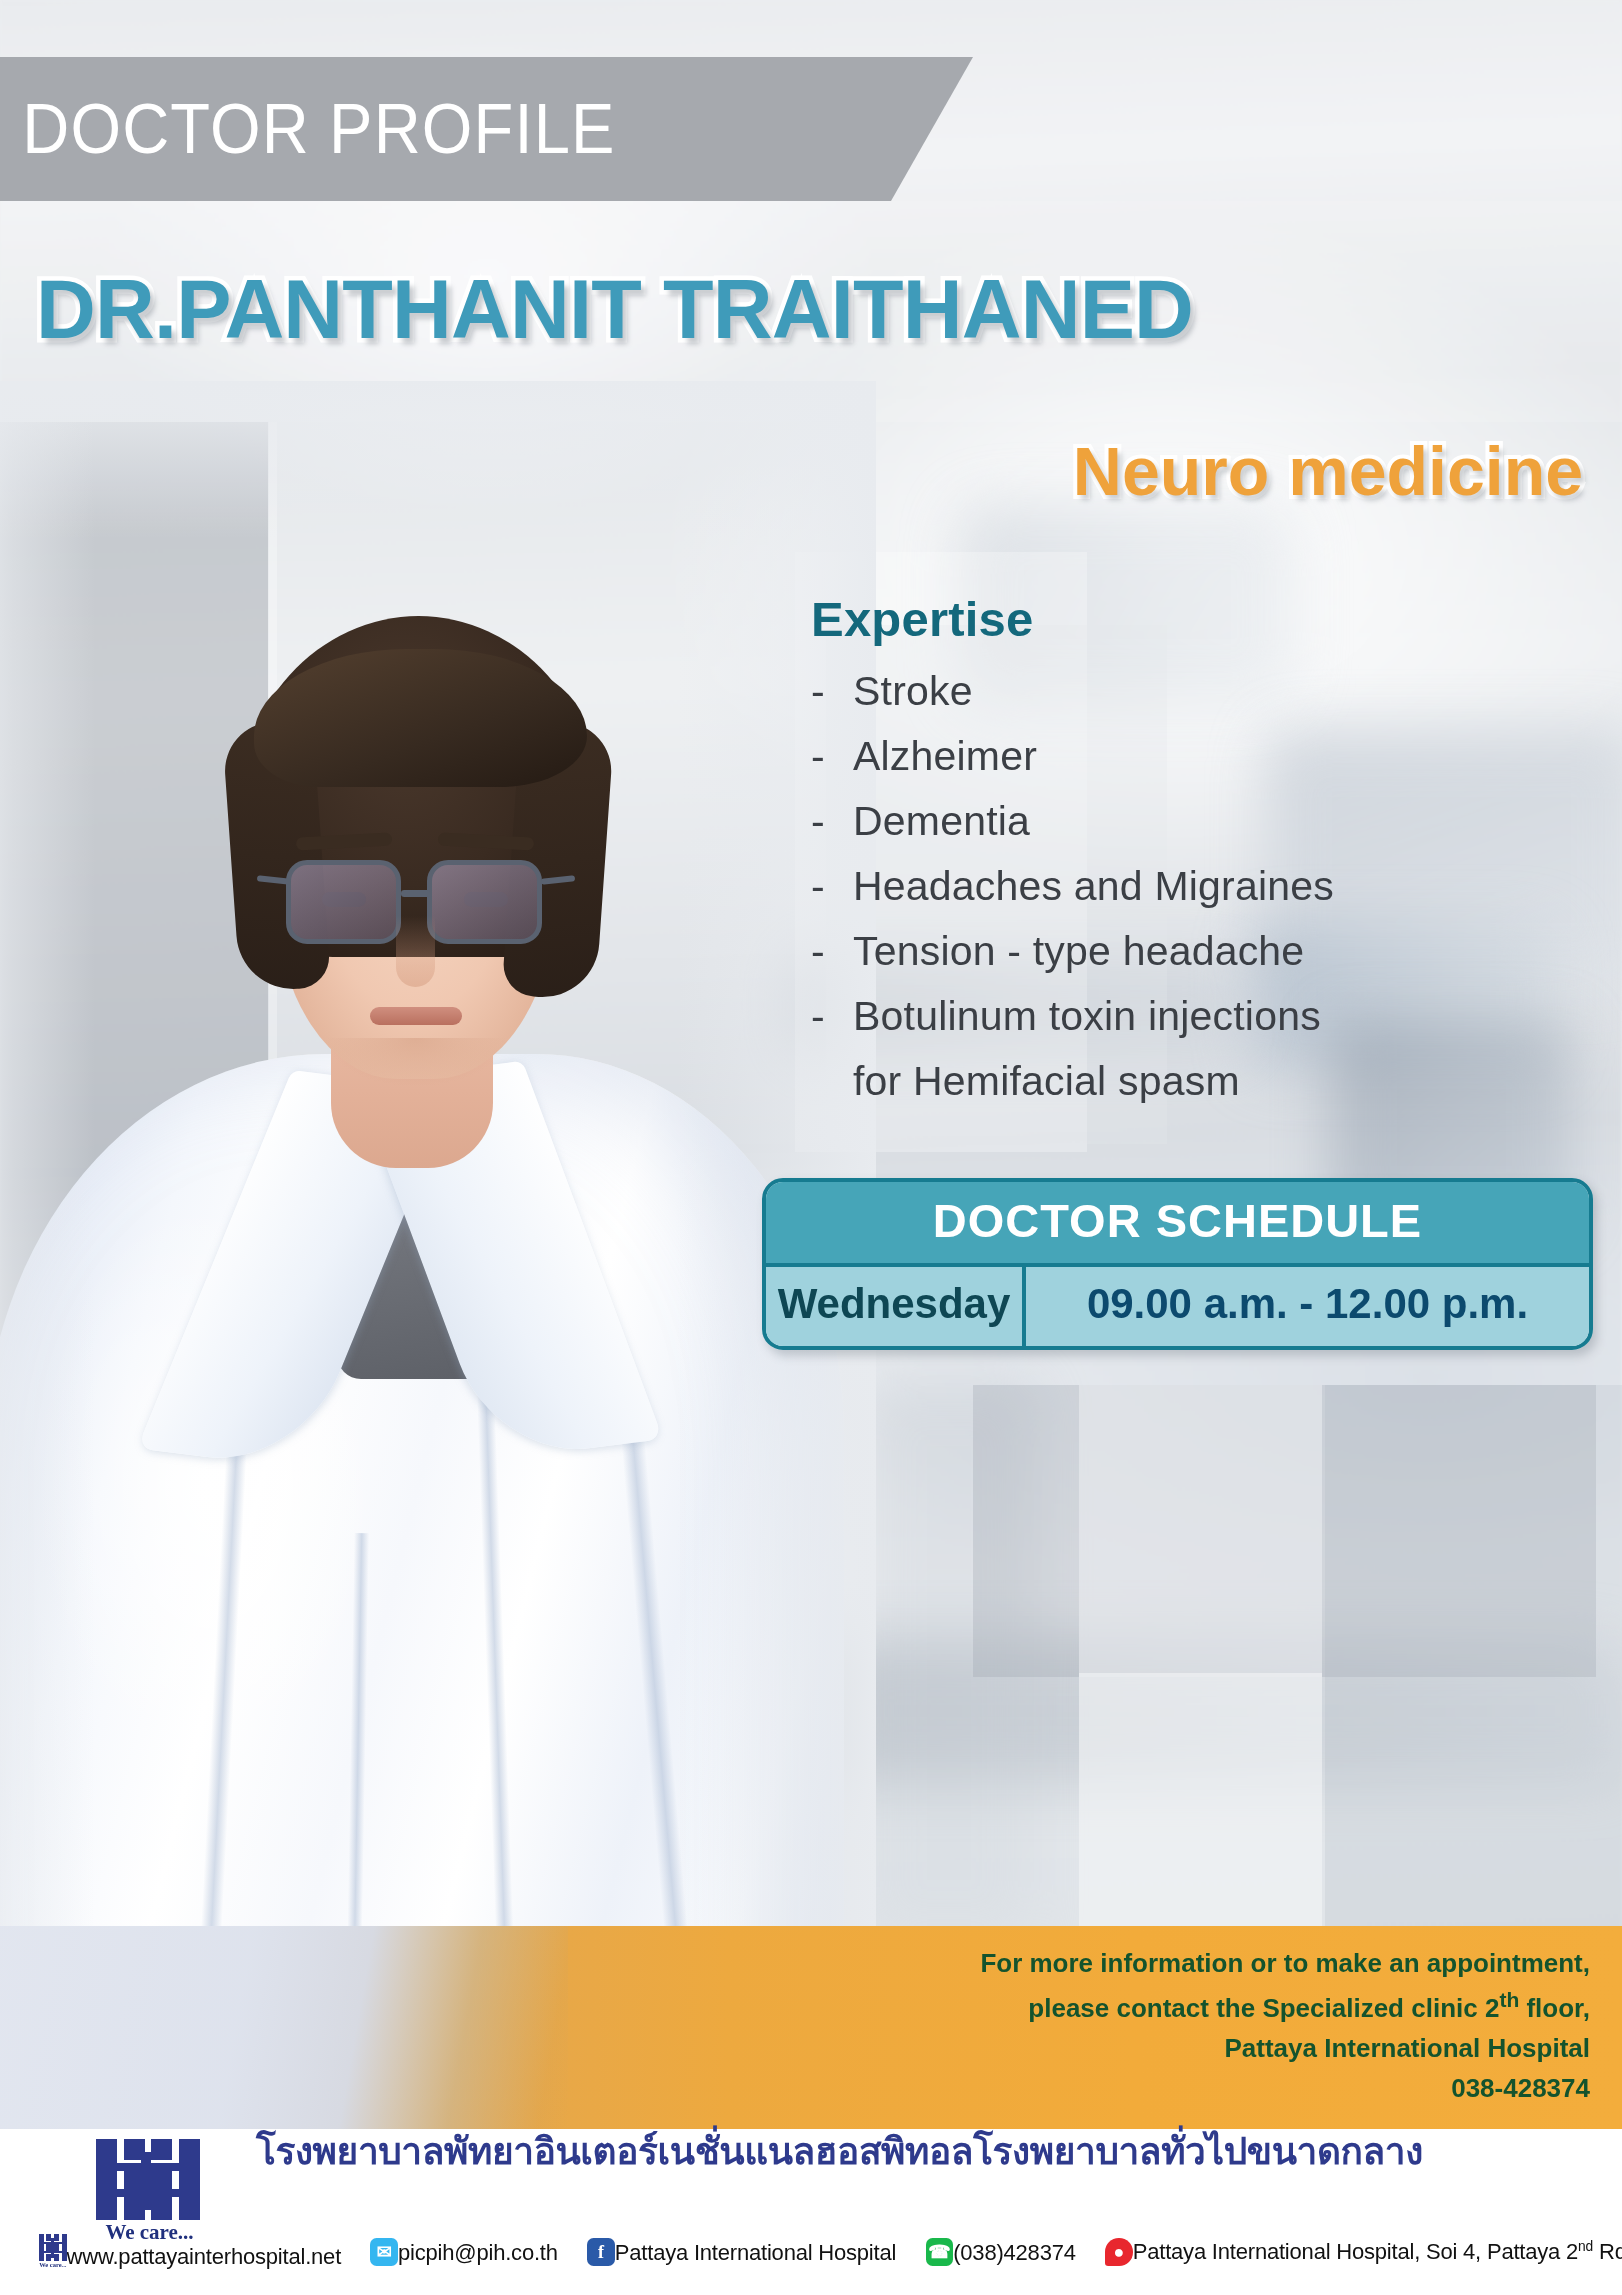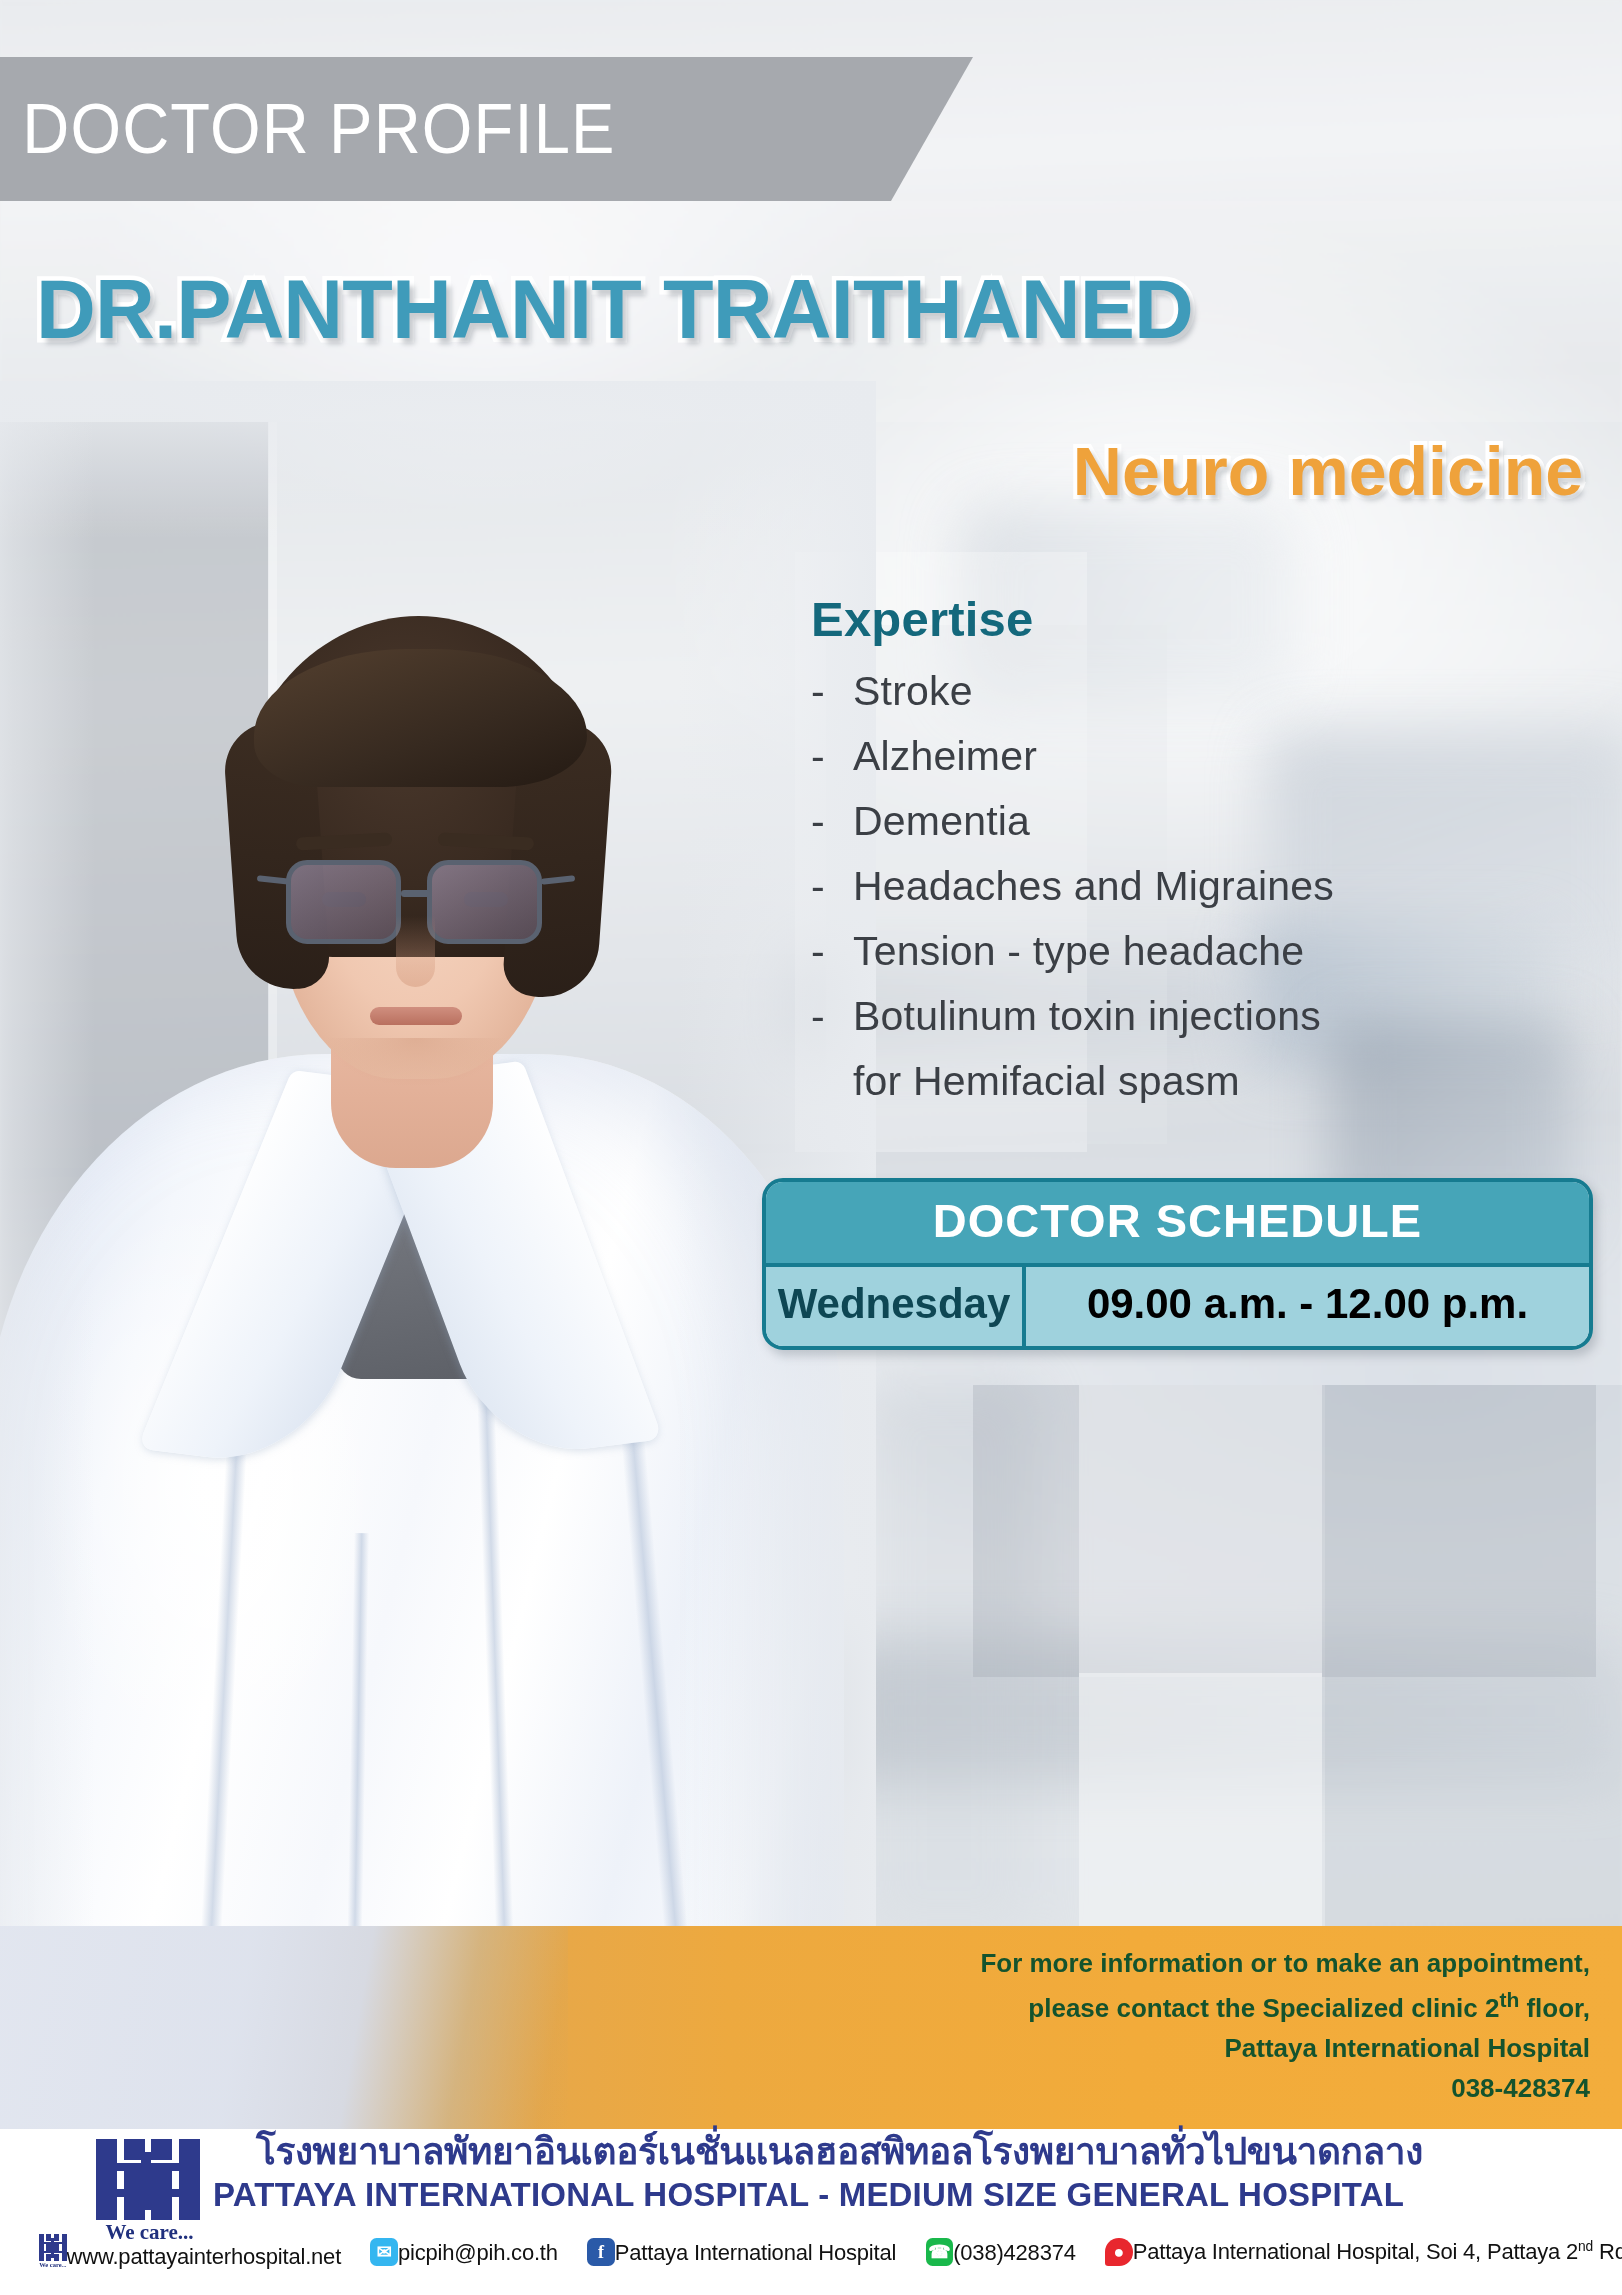--- a/index.html
+++ b/index.html
@@ -275,21 +275,21 @@
   }
   .sched-row { display: flex; background: #9fd2dd; }
   .sched-day {
     flex: 0 0 260px; text-align: center;
     font-size: 42px; font-weight: 700; color: #0e4754;
     padding: 13px 0 18px;
     border-right: 4px solid #167b90;
   }
   .sched-time {
     flex: 1; text-align: center;
-    font-size: 42px; font-weight: 700; color: #000000;
+    font-size: 42px; font-weight: 700; color: #0c4a6e;
     padding: 13px 0 18px;
   }
 
   
   .contact-note {
     position: absolute; left: 941px; top: 1943px; width: 649px;
     text-align: right; color: #14532d;
     font-size: 26px; font-weight: 700; line-height: 1.56;
   }
   .contact-note sup { font-size: 21px; vertical-align: super; }
@@ -478,21 +478,20 @@
         <i style="left:83px;top:0;width:21px;height:81px;"></i>
         <i style="left:21px;top:24px;width:65px;height:8px;"></i>
         <i style="left:21px;top:50px;width:65px;height:8px;"></i>
         <i style="left:45px;top:13px;width:9.7px;height:58px;"></i>
       </div>
       <div class="pih-cap">We care...</div>
     </div>
 
     <div class="f-names">
       <div class="f-thai">โรงพยาบาลพัทยาอินเตอร์เนชั่นแนลฮอสพิทอลโรงพยาบาลทั่วไปขนาดกลาง</div>
-      <div class="f-eng">PATTAYA INTERNATIONAL HOSPITAL - MEDIUM SIZE GENERAL HOSPITAL</div>
     </div>
 
     <div class="f-contacts">
 
       <div class="ci">
         <span class="mini-logo">
           <i style="left:0;top:0;width:4.9px;height:27px;"></i>
           <i style="left:7.3px;top:0;width:4.9px;height:7.3px;"></i>
           <i style="left:7.3px;top:9.7px;width:4.9px;height:7.3px;"></i>
           <i style="left:7.3px;top:19.5px;width:4.9px;height:7.3px;"></i>

